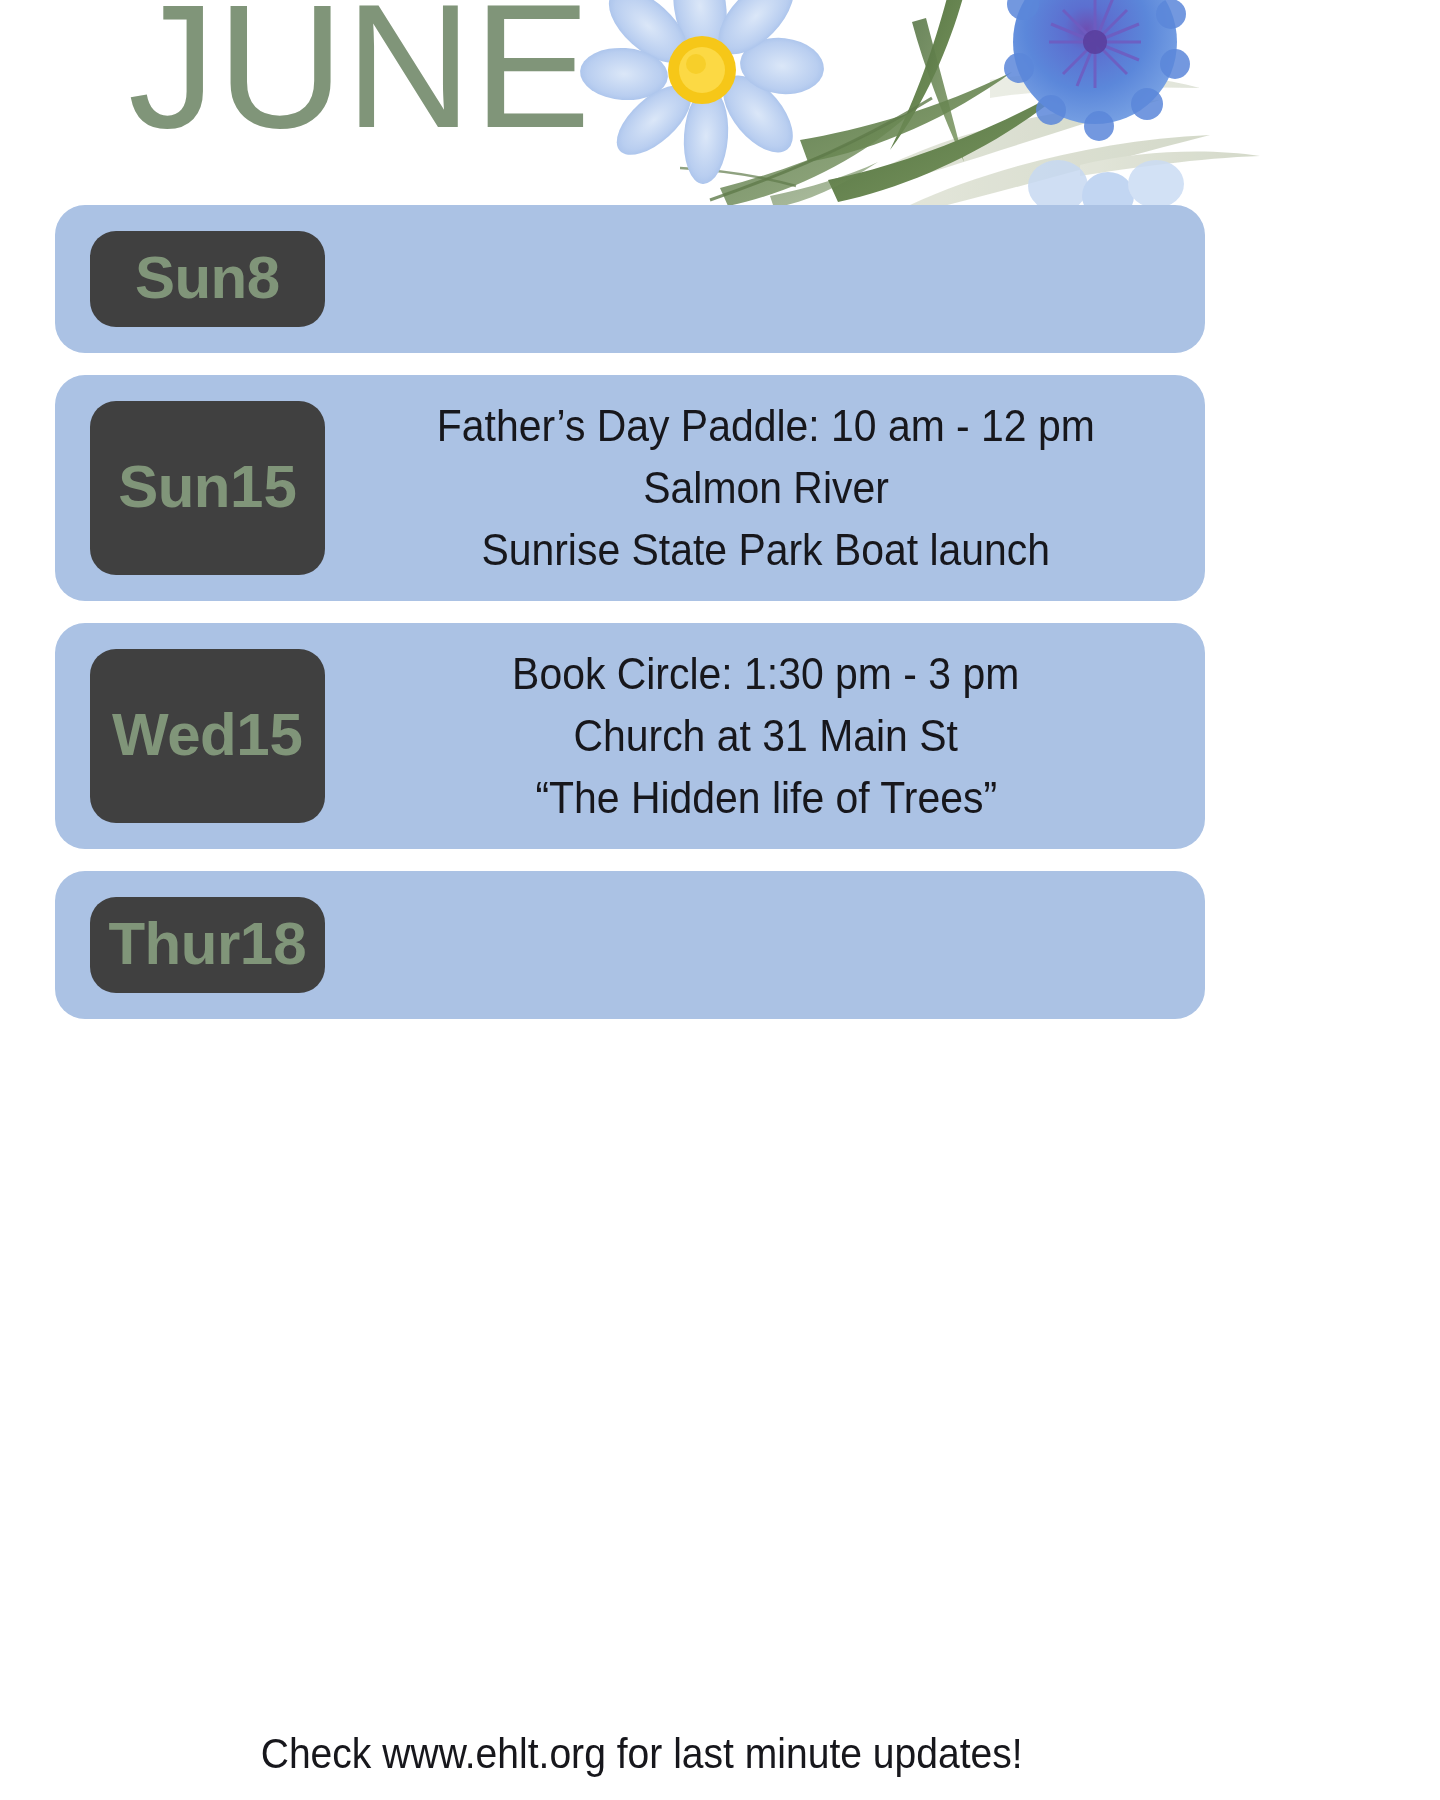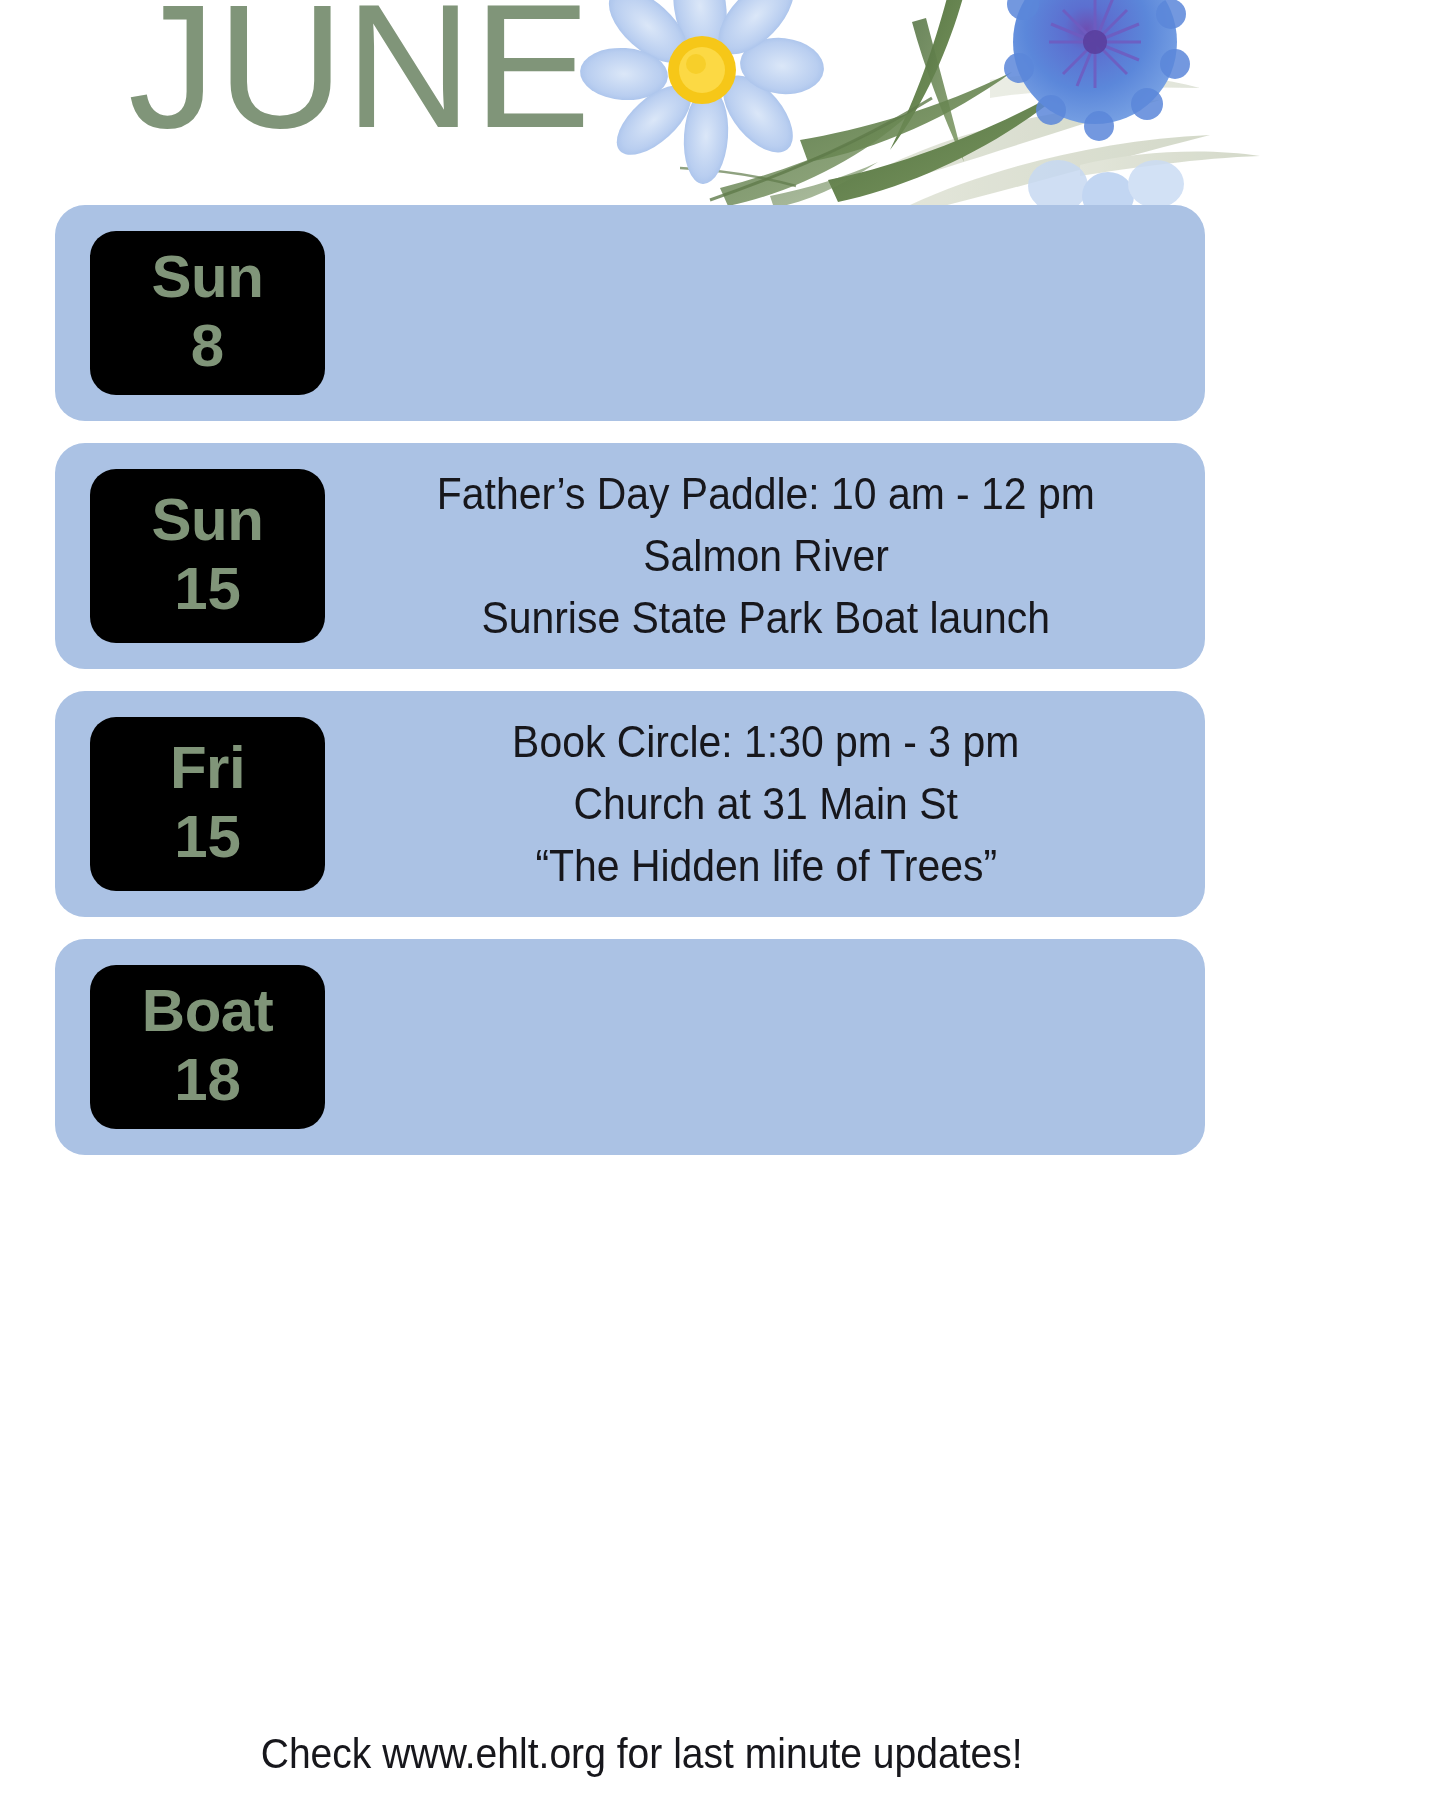--- a/index.html
+++ b/index.html
@@ -70,24 +70,24 @@
     background: #abc2e4;
     border-radius: 30px;
     display: flex;
     align-items: stretch;
     box-sizing: border-box;
     padding: 14px 0;
   }
   .date-card {
     flex: 0 0 235px;
     margin: 12px 10px 12px 35px;
-    background: #000000;
+    background: #404040;
     border-radius: 26px;
     display: flex;
-    flex-direction: column;
+    flex-direction: row;
     align-items: center;
     justify-content: center;
     padding: 12px 0 14px 0;
     box-sizing: border-box;
   }
   .dow {
     font-size: 60px;
     line-height: 68px;
     font-weight: 700;
     color: #809579;
@@ -268,33 +268,33 @@
       </div>
       <div class="details">
         <div class="detail-line">Father’s Day Paddle: 10 am - 12 pm</div>
         <div class="detail-line">Salmon River</div>
         <div class="detail-line">Sunrise State Park Boat launch</div>
       </div>
     </div>
 
     <div class="event-row">
       <div class="date-card">
-        <div class="dow">Fri</div>
+        <div class="dow">Wed</div>
         <div class="dnum">15</div>
       </div>
       <div class="details">
         <div class="detail-line">Book Circle: 1:30 pm - 3 pm</div>
         <div class="detail-line">Church at 31 Main St</div>
         <div class="detail-line">“The Hidden life of Trees”</div>
       </div>
     </div>
 
     <div class="event-row">
       <div class="date-card">
-        <div class="dow">Boat</div>
+        <div class="dow">Thur</div>
         <div class="dnum">18</div>
       </div>
     </div>
 
   </div>
 
   <div class="footer">
     <div class="footer-text">Check www.ehlt.org for last minute updates!</div>
   </div>
 

